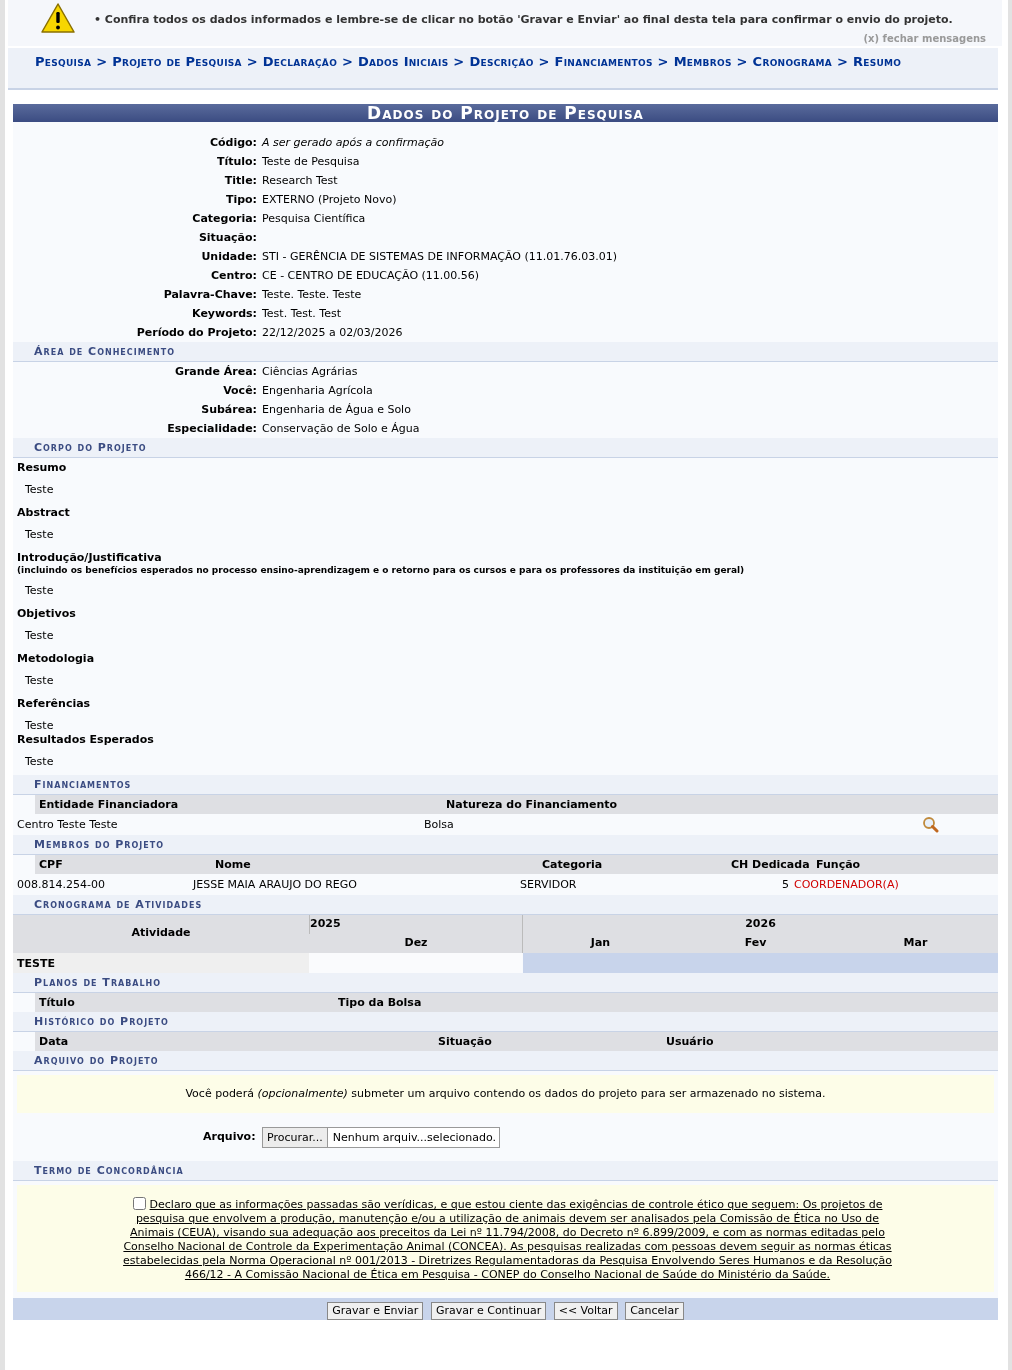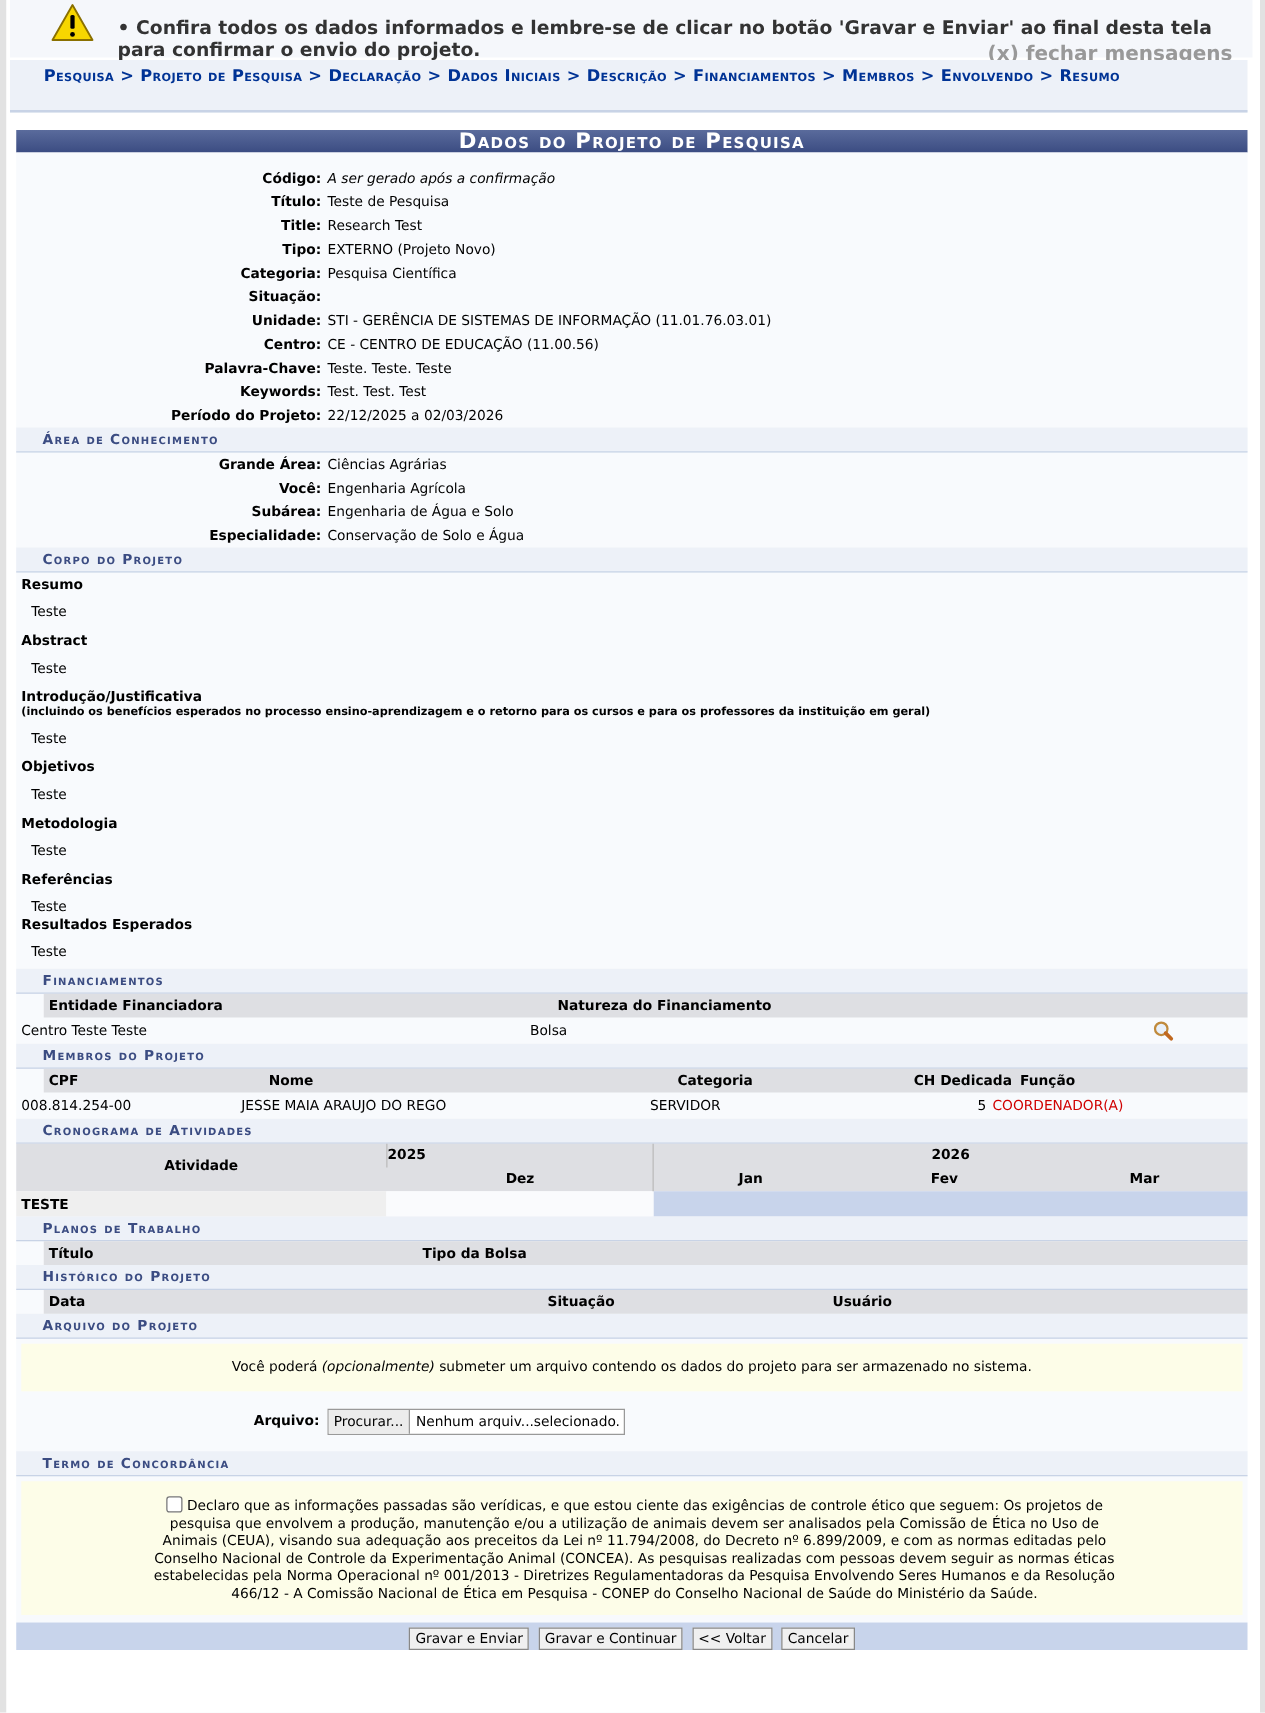--- a/index.html
+++ b/index.html
@@ -1,21 +1,21 @@
 <!DOCTYPE html>
 <html><head>
 <meta charset="utf-8">
 <style>
   html,body{margin:0;padding:0;}
   body{width:1012px;height:1370px;background:#fff;font-family:"DejaVu Sans","Liberation Sans",sans-serif;font-size:11px;color:#000;position:relative;overflow:hidden;}
   .frame{position:absolute;left:0;top:0;width:1012px;height:1370px;box-sizing:border-box;border-left:5px solid #e2e2e2;border-right:4px solid #e2e2e2;}
   .msgbox{position:absolute;left:8px;top:0;width:994px;height:46px;background:#f5f7fb;}
   .warn{position:absolute;left:32px;top:2px;width:36px;height:32px;}
-  .msgtext{position:absolute;left:86px;top:13px;font-size:15px;font-weight:bold;color:#333;}
-  .fechar{position:absolute;right:16px;top:33px;font-size:16px;color:#999;font-weight:bold;cursor:pointer;}
+  .msgtext{position:absolute;left:86px;top:13px;font-size:11px;font-weight:bold;color:#333;}
+  .fechar{position:absolute;right:16px;top:33px;font-size:10px;color:#999;font-weight:bold;cursor:pointer;}
   .crumbs{position:absolute;left:8px;top:48px;width:990px;height:40px;background:#edf1f8;border-bottom:2px solid #c8d3e6;}
   .crumbs .inner{padding:5px 0 0 27px;font-size:13px;font-weight:bold;font-variant:small-caps;color:#003395;line-height:17px;letter-spacing:0.3px;}
   .crumbs a{color:#003395;text-decoration:none;}
   .main{position:absolute;left:13px;top:104px;width:985px;}
   .caption{height:18px;background:linear-gradient(#5a6b9c,#3b4c82);color:#fff;text-align:center;font-size:17px;font-weight:bold;font-variant:small-caps;letter-spacing:1px;line-height:19px;}
   .body{background:#f8fafd;}
   .row{height:19px;line-height:19px;white-space:nowrap;}
   .lbl{display:inline-block;width:244px;text-align:right;font-weight:bold;}
   .val{display:inline-block;padding-left:5px;}
   .sub{height:19px;line-height:20px;background:#edf1f8;border-bottom:1px solid #c8d3e6;padding-left:21px;font-variant:small-caps;font-weight:bold;color:#3b4c82;font-size:11px;letter-spacing:1px;}
@@ -36,21 +36,21 @@
   <svg class="warn" viewBox="0 0 36 32">
     <path d="M18 2 L34 30 L2 30 Z" fill="#f7d600" stroke="#8a7000" stroke-width="1.5" stroke-linejoin="round"></path>
     <rect x="16.3" y="10" width="3.4" height="11" rx="1.2" fill="#000"></rect>
     <circle cx="18" cy="25.5" r="1.9" fill="#000"></circle>
   </svg>
   <span class="msgtext">• Confira todos os dados informados e lembre-se de clicar no botão 'Gravar e Enviar' ao final desta tela para confirmar o envio do projeto.</span>
   <span class="fechar">(x) fechar mensagens</span>
 </div>
 
 <div class="crumbs">
-  <div class="inner" id="crumbs"><a>Pesquisa</a><span> &gt; </span><a>Projeto de Pesquisa</a><span> &gt; </span><a>Declaração</a><span> &gt; </span><a>Dados Iniciais</a><span> &gt; </span><a>Descrição</a><span> &gt; </span><a>Financiamentos</a><span> &gt; </span><a>Membros</a><span> &gt; </span><a>Envolvendo</a><span> &gt; </span><a>Resumo</a><span></span></div>
+  <div class="inner" id="crumbs"><a>Pesquisa</a><span> &gt; </span><a>Projeto de Pesquisa</a><span> &gt; </span><a>Declaração</a><span> &gt; </span><a>Dados Iniciais</a><span> &gt; </span><a>Descrição</a><span> &gt; </span><a>Financiamentos</a><span> &gt; </span><a>Membros</a><span> &gt; </span><a>Cronograma</a><span> &gt; </span><a>Resumo</a><span></span></div>
 </div>
 
 <div class="main">
   <div class="caption">Dados do Projeto de Pesquisa</div>
   <div class="body" id="body">
     <div id="fields" style="padding-top:11px;">
         <div class="row"><span class="lbl">Código:</span><span class="val" style="font-style: italic;">A ser gerado após a confirmação</span></div>
         <div class="row"><span class="lbl">Título:</span><span class="val">Teste de Pesquisa</span></div>
         <div class="row"><span class="lbl">Title:</span><span class="val">Research Test</span></div>
         <div class="row"><span class="lbl">Tipo:</span><span class="val">EXTERNO (Projeto Novo)</span></div>
@@ -157,21 +157,21 @@
     </div>
     <div style="height:48px;position:relative;">
       <span class="abs" style="left:190px;top:17px;font-weight:bold">Arquivo:</span>
       <div class="abs" style="left:249px;top:14px;height:19px;border:1px solid #999;background:#fff;white-space:nowrap;">
         <span style="display:inline-block;background:#ececec;border-right:1px solid #999;padding:0 4px;height:19px;line-height:19px;">Procurar...</span><span style="padding:0 3px 0 5px;line-height:19px;">Nenhum arquiv...selecionado.</span>
       </div>
     </div>
 
     <div class="sub">Termo de Concordância</div>
     <div style="padding:4px 4px 0 4px;">
-      <div class="yellow" style="padding:12px 100px 10px 104px;text-align:center;line-height:14px;font-size:11px;">
+      <div class="yellow" style="padding:12px 100px 10px 104px;text-align:center;line-height:14px;font-size:11px;text-decoration:underline;">
         <input type="checkbox" style="margin: 0px 4px 0px 0px; vertical-align: -2px; width: 13px; height: 13px;"><span>Declaro que as informações passadas são verídicas, e que estou ciente das exigências de controle ético que seguem: Os projetos de pesquisa que envolvem a produção, manutenção e/ou a utilização de animais devem ser analisados pela Comissão de Ética no Uso de Animais (CEUA), visando sua adequação aos preceitos da Lei nº 11.794/2008, do Decreto nº 6.899/2009, e com as normas editadas pelo Conselho Nacional de Controle da Experimentação Animal (CONCEA). As pesquisas realizadas com pessoas devem seguir as normas éticas estabelecidas pela Norma Operacional nº 001/2013 - Diretrizes Regulamentadoras da Pesquisa Envolvendo Seres Humanos e da Resolução 466/12 - A Comissão Nacional de Ética em Pesquisa - CONEP do Conselho Nacional de Saúde do Ministério da Saúde.</span>
       </div>
     </div>
     <div style="height:6px"></div>
   </div>
   <div style="background:#c8d4eb;height:22px;text-align:center;padding-top:4px;box-sizing:border-box;">
     <span class="btn">Gravar e Enviar</span>
     <span class="btn">Gravar e Continuar</span>
     <span class="btn">&lt;&lt; Voltar</span>
     <span class="btn">Cancelar</span>

